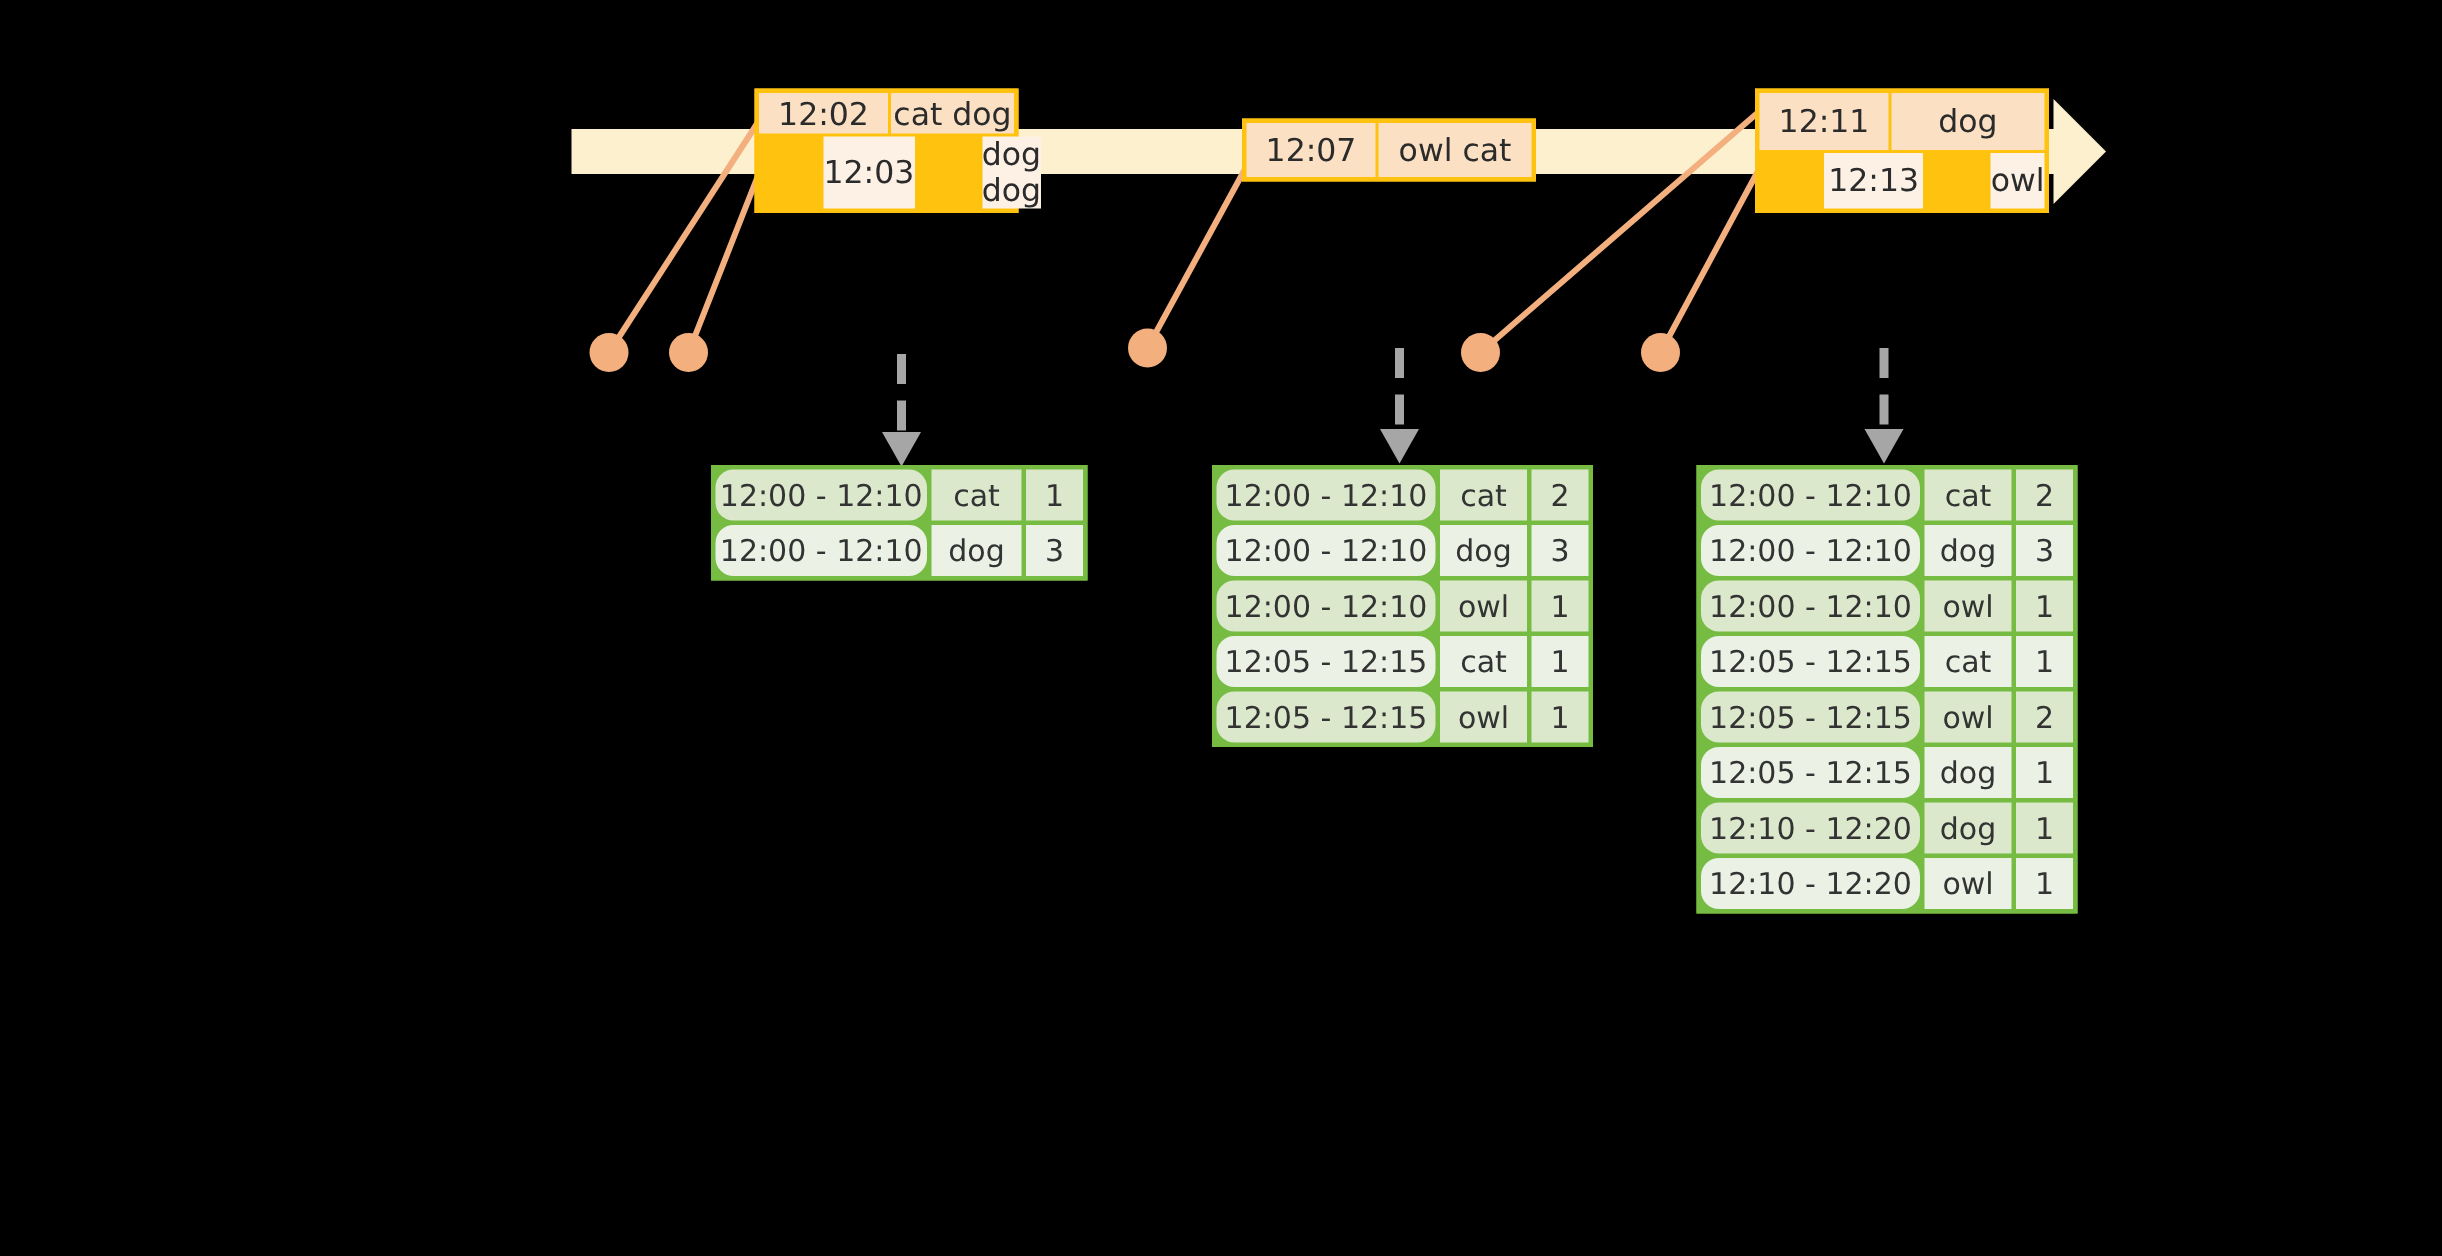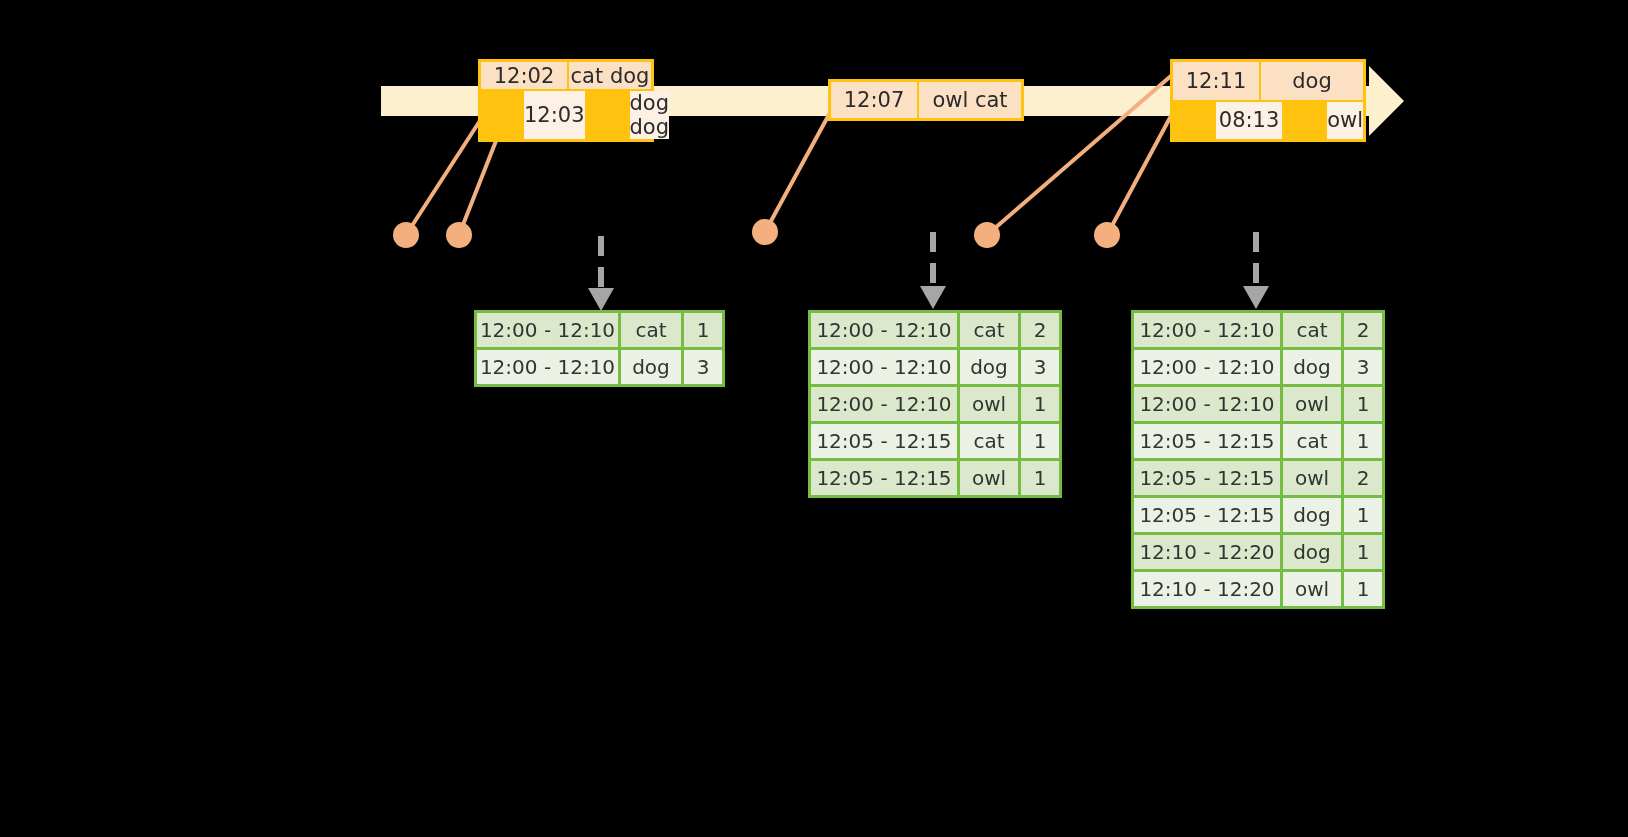--- a/index.html
+++ b/index.html
@@ -71,21 +71,21 @@
     display: flex;
     align-items: center;
     justify-content: center;
     font-size: 20px;
     color: #333333;
     box-sizing: border-box;
     font-family: "DejaVu Sans", sans-serif;
   }
   .res-row.shade .res-cell { background: #DCE8CC; }
   .res-row.plain .res-cell { background: #EBF1E4; }
-  .c-win  { width: 141px; }
+  .c-win  { width: 141px; border-radius: 12px; }
   .c-word { width: 60px; }
   .c-cnt  { width: 38px; }
   .t2 .c-win { width: 146px; }
   .t2 .c-word { width: 58px; }
   .t2 .c-cnt { width: 38px; }
   .t3 .c-win { width: 146px; }
   .t3 .c-word { width: 58px; }
   .t3 .c-cnt { width: 38px; }
 </style>
 </head>
@@ -125,21 +125,21 @@
         <line x1="933" y1="232" x2="933" y2="290" stroke="#A6A6A6" stroke-width="6" stroke-dasharray="20 11"></line>
         <polygon points="920,286 946,286 933,309" fill="#A6A6A6"></polygon>
       </g>
       <g>
         <line x1="1256" y1="232" x2="1256" y2="290" stroke="#A6A6A6" stroke-width="6" stroke-dasharray="20 11"></line>
         <polygon points="1243,286 1269,286 1256,309" fill="#A6A6A6"></polygon>
       </g>
     </g>
   </svg>
 
-  <div class="evt-box" style="left:478px; top:59px; width:176px; height:83px;">
+  <div class="evt-box" style="left:503px; top:59px; width:176px; height:83px;">
     <div class="evt-row shade">
       <div class="evt-cell evt-time">12:02</div>
       <div class="evt-cell evt-words">cat dog</div>
     </div>
     <div class="evt-row plain">
       <div class="evt-cell evt-time">12:03</div>
       <div class="evt-cell evt-words">dog dog</div>
     </div>
   </div>
 
@@ -149,21 +149,21 @@
       <div class="evt-cell evt-words">owl cat</div>
     </div>
   </div>
 
   <div class="evt-box" style="left:1170px; top:59px; width:196px; height:83px;">
     <div class="evt-row shade">
       <div class="evt-cell evt-time">12:11</div>
       <div class="evt-cell evt-words">dog</div>
     </div>
     <div class="evt-row plain">
-      <div class="evt-cell evt-time">08:13</div>
+      <div class="evt-cell evt-time">12:13</div>
       <div class="evt-cell evt-words">owl</div>
     </div>
   </div>
 
   <div class="res-table t1" style="left:474px; top:310px;">
     <div class="res-row shade">
       <div class="res-cell c-win">12:00 - 12:10</div>
       <div class="res-cell c-word">cat</div>
       <div class="res-cell c-cnt">1</div>
     </div>

